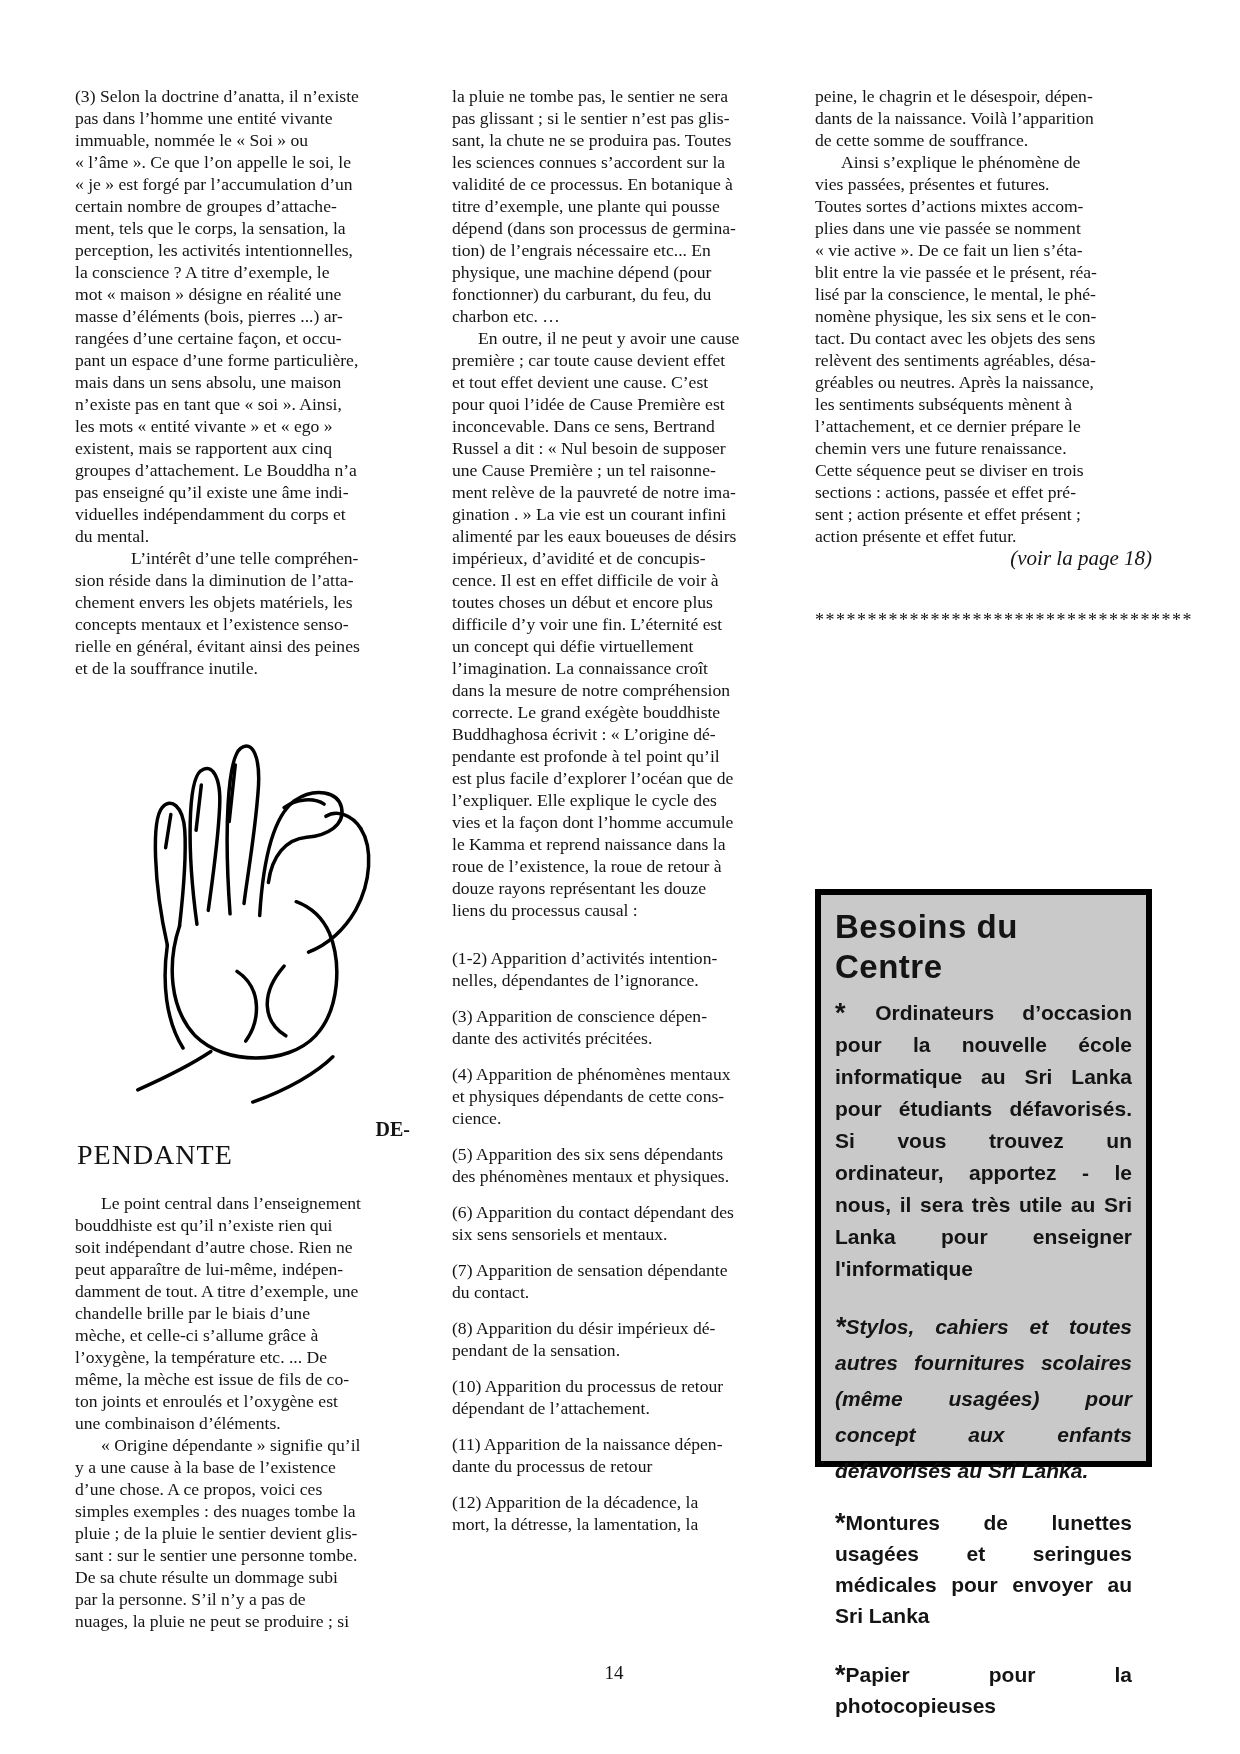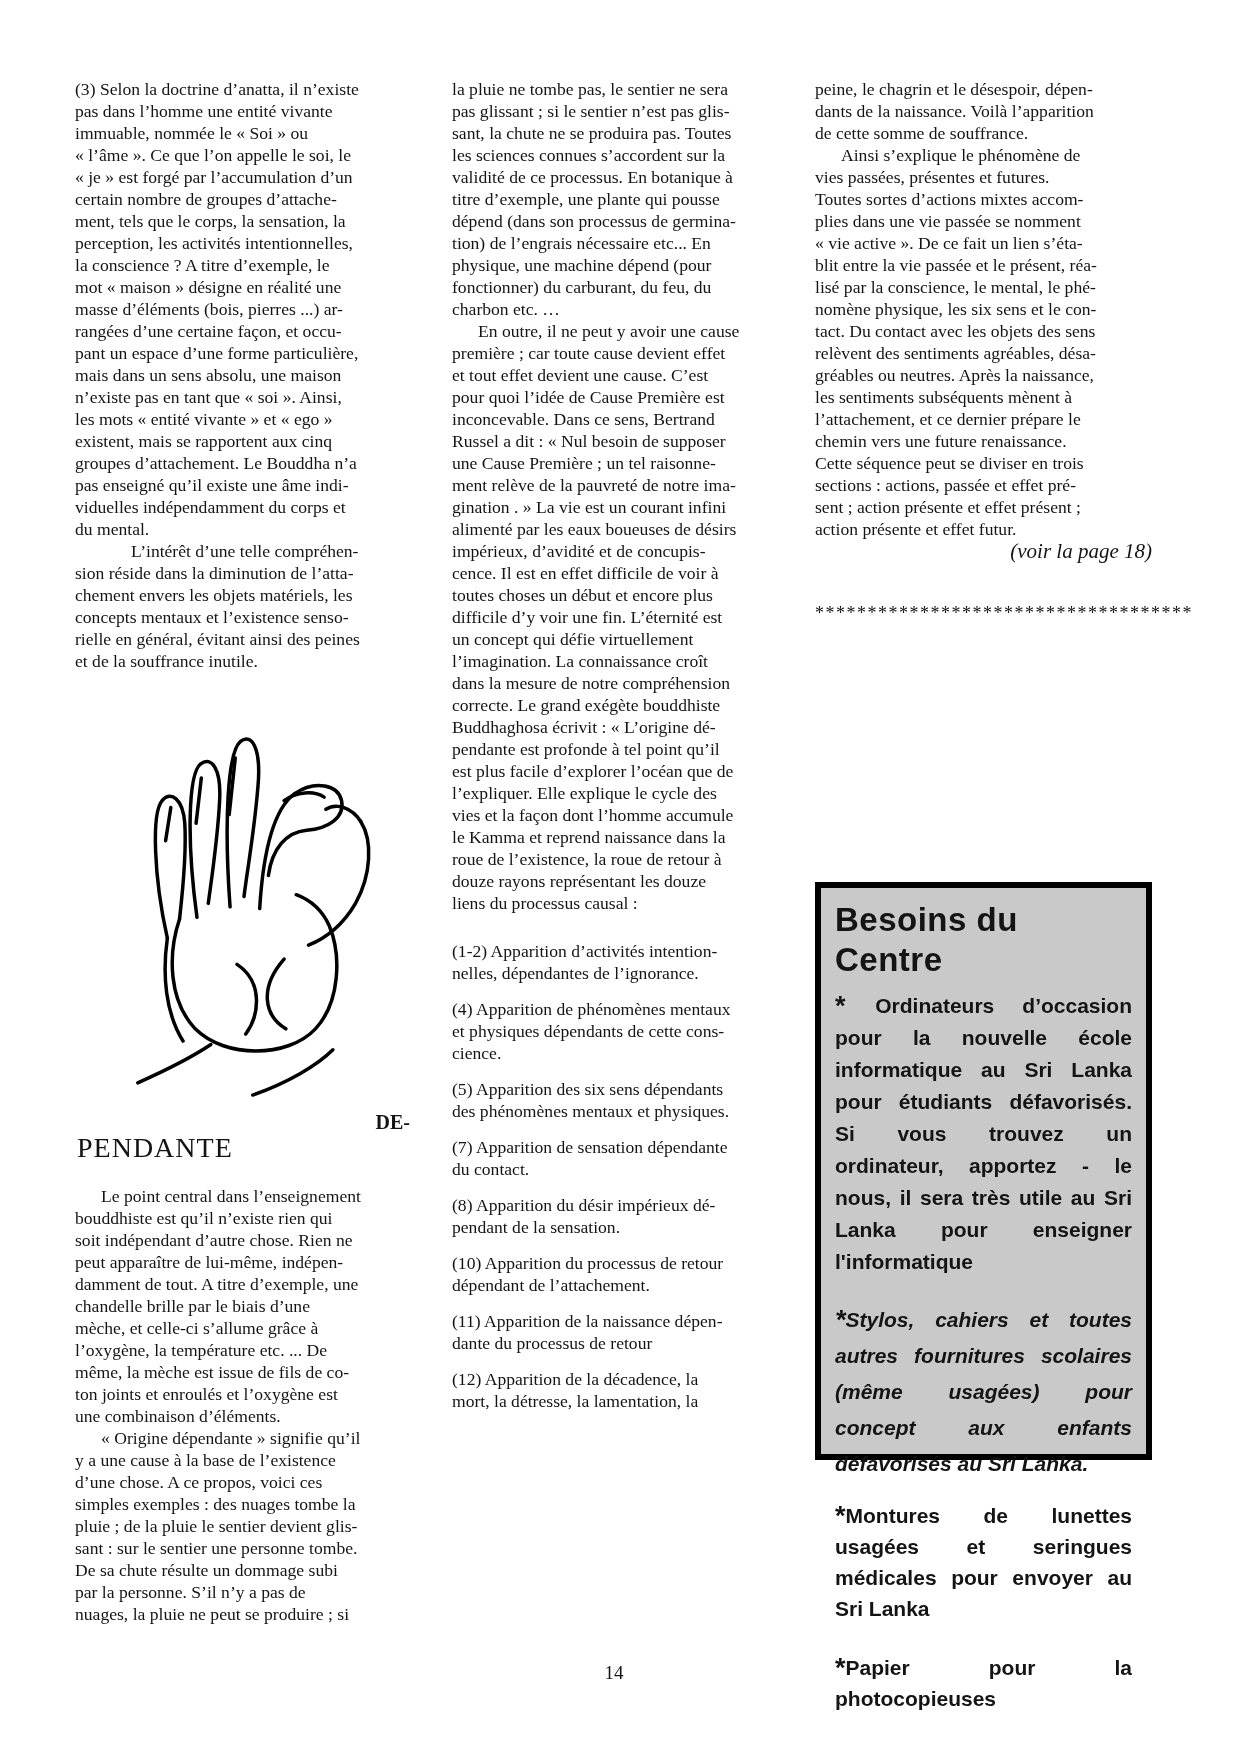--- a/index.html
+++ b/index.html
@@ -1,17 +1,17 @@
 <!DOCTYPE html>
 <html><head>
 <meta charset="utf-8">
 <style>
   html,body{margin:0;padding:0;background:#ffffff;}
   body{width:1240px;height:1754px;position:relative;font-family:"Liberation Serif",serif;color:#141414;}
-  .columns{position:absolute;left:75px;top:78px;display:flex;}
+  .columns{position:absolute;left:75px;top:85px;display:flex;}
   .col{font-size:17.6px;line-height:22px;text-align:left;}
   .col-1{width:337px;margin-right:40px;}
   .col-2{width:337px;margin-right:26px;}
   .col-3{width:337px;}
   p.body-para{white-space:pre-line;margin:0;}
   .sp-md{margin-top:26px;}
   .sp-sm{margin-top:22px;}
   .indent{text-indent:26px;}
   .indent-lg{text-indent:56px;}
   .figure{position:relative;height:485px;margin-top:28px;}
@@ -156,25 +156,29 @@
 est plus facile d’explorer l’océan que de
 l’expliquer. Elle explique le cycle des
 vies et la façon dont l’homme accumule
 le Kamma et reprend naissance dans la
 roue de l’existence, la roue de retour à
 douze rayons représentant les douze
 liens du processus causal :</p>
     <div class="list">
       <p class="body-para">(1-2) Apparition d’activités intention-
 nelles, dépendantes de l’ignorance.</p>
+      <p class="body-para">(3) Apparition de conscience dépen-
+dante des activités précitées.</p>
       <p class="body-para">(4) Apparition de phénomènes mentaux
 et physiques dépendants de cette cons-
 cience.</p>
       <p class="body-para">(5) Apparition des six sens dépendants
 des phénomènes mentaux et physiques.</p>
+      <p class="body-para">(6) Apparition du contact dépendant des
+six sens sensoriels et mentaux.</p>
       <p class="body-para">(7) Apparition de sensation dépendante
 du contact.</p>
       <p class="body-para">(8) Apparition du désir impérieux dé-
 pendant de la sensation.</p>
       <p class="body-para">(10) Apparition du processus de retour
 dépendant de l’attachement.</p>
       <p class="body-para">(11) Apparition de la naissance dépen-
 dante du processus de retour</p>
       <p class="body-para">(12) Apparition de la décadence, la
 mort, la détresse, la lamentation, la</p>

